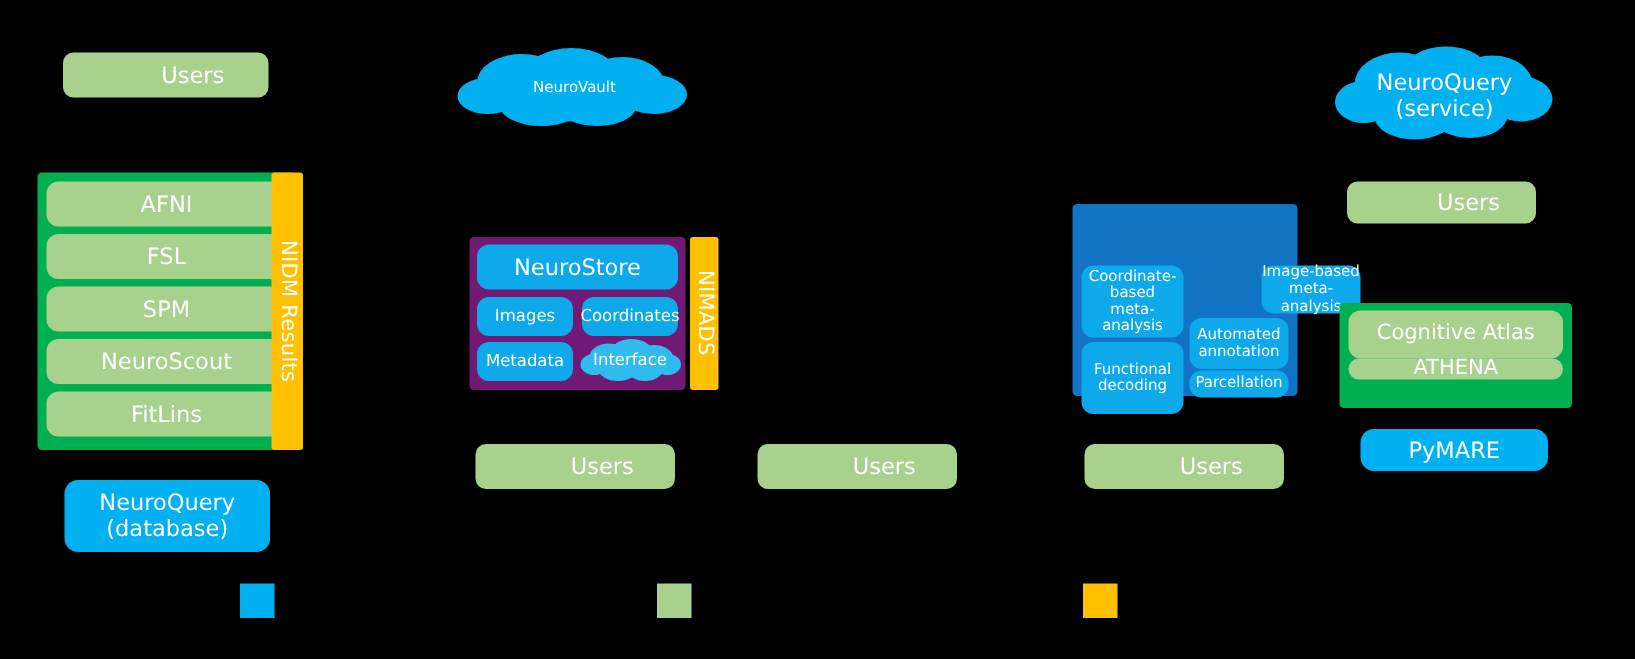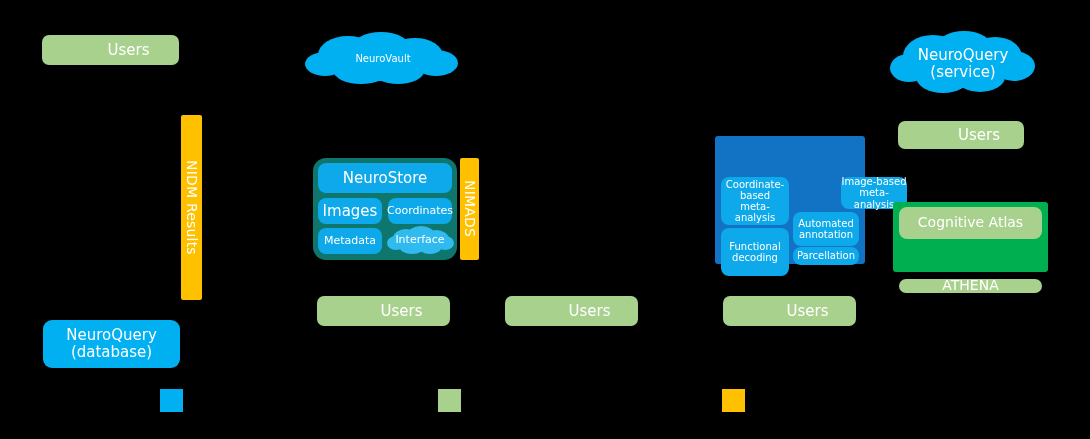--- a/index.html
+++ b/index.html
@@ -17,21 +17,21 @@
   .pill-green-in{background:#A9D18E;border-radius:8px;color:#fff;font-size:15px;}
 
   
   .bar-orange{background:#FFC000;border-radius:2px;}
   .bar-orange .vtext{
      writing-mode:vertical-rl;text-orientation:mixed;
      font-size:14px;color:#fff;white-space:nowrap;letter-spacing:0.2px;}
 
   
   .box-blue{background:#00B0F0;border-radius:9px;color:#fff;font-size:15px;}
-  .group-blue{background:#0f766e;border-radius:13px;}
+  .group-blue{background:#701a75;border-radius:3px;}
   .box-blue-in{background:#0DA9EA;border-radius:8px;color:#fff;}
   .group-blue-nimare{background:#1273C4;border-radius:3px;}
 
   
   .cloud{position:absolute;}
   .cloud svg{position:absolute;left:0;top:0;}
   .cloud .cl-label{position:absolute;left:0;top:0;width:100%;height:100%;
       display:flex;align-items:center;justify-content:center;text-align:center;
       color:#fff;line-height:1.14;z-index:2;}
 
@@ -40,20 +40,37 @@
 </style>
 </head>
 <body>
 
 <div id="canvas">
 
   <div class="node pill-green" style="left:42px;top:35px;width:137px;height:30px;">
     <span>Users</span>
   </div>
 
+  <div class="node group-green" style="left:25px;top:115px;width:172px;height:185px;display:block;">
+    <div class="node pill-green-in" style="left:6px;top:6px;width:160px;height:30px;">
+      <span>AFNI</span>
+    </div>
+    <div class="node pill-green-in" style="left:6px;top:41px;width:160px;height:30px;">
+      <span>FSL</span>
+    </div>
+    <div class="node pill-green-in" style="left:6px;top:76px;width:160px;height:30px;">
+      <span>SPM</span>
+    </div>
+    <div class="node pill-green-in" style="left:6px;top:111px;width:160px;height:30px;">
+      <span>NeuroScout</span>
+    </div>
+    <div class="node pill-green-in" style="left:6px;top:146px;width:160px;height:30px;">
+      <span>FitLins</span>
+    </div>
+  </div>
 
   <div class="node bar-orange" style="left:181px;top:115px;width:21px;height:185px;">
     <span class="vtext">NIDM Results</span>
   </div>
 
   <div class="node box-blue" style="left:43px;top:320px;width:137px;height:48px;flex-direction:column;">
     <span>NeuroQuery</span>
     <span>(database)</span>
   </div>
 
@@ -72,21 +89,21 @@
     </svg>
     <div class="cl-label" style="font-size:10px;">
       <span>NeuroVault</span>
     </div>
   </div>
 
   <div class="node group-blue" style="left:313px;top:158px;width:144px;height:102px;display:block;">
     <div class="node box-blue-in" style="left:5px;top:5px;width:134px;height:30px;font-size:15px;">
       <span>NeuroStore</span>
     </div>
-    <div class="node box-blue-in" style="left:5px;top:40px;width:64px;height:26px;font-size:15px;">
+    <div class="node box-blue-in" style="left:5px;top:40px;width:64px;height:26px;font-size:11px;">
       <span>Images</span>
     </div>
     <div class="node box-blue-in" style="left:75px;top:40px;width:64px;height:26px;font-size:11px;">
       <span>Coordinates</span>
     </div>
     <div class="node box-blue-in" style="left:5px;top:70px;width:64px;height:26px;font-size:11px;">
       <span>Metadata</span>
     </div>
     <div class="cloud" style="left:73px;top:66px;width:68px;height:32px;">
       <svg width="68" height="32" viewBox="0 0 68 32">
@@ -169,23 +186,26 @@
   </div>
 
   <div class="node pill-green" style="left:898px;top:121px;width:126px;height:28px;">
     <span>Users</span>
   </div>
 
   <div class="node group-green" style="left:893px;top:202px;width:155px;height:70px;display:block;">
     <div class="node pill-green-in" style="left:6px;top:5px;width:143px;height:32px;font-size:14px;">
       <span>Cognitive Atlas</span>
     </div>
-    <div class="node pill-green-in" style="left:6px;top:37px;width:143px;height:14px;font-size:14px;margin-top:40px;">
+    <div class="node pill-green-in" style="left:6px;top:37px;width:143px;height:14px;font-size:14px;">
       <span>ATHENA</span>
     </div>
   </div>
 
+  <div class="node box-blue" style="left:907px;top:286px;width:125px;height:28px;">
+    <span>PyMARE</span>
+  </div>
 
   <div class="swatch" style="left:160px;top:389px;width:23px;height:23px;background:#00B0F0;"></div>
   <div class="swatch" style="left:438px;top:389px;width:23px;height:23px;background:#A9D18E;"></div>
   <div class="swatch" style="left:722px;top:389px;width:23px;height:23px;background:#FFC000;"></div>
 
 </div>
 
 </body></html>

